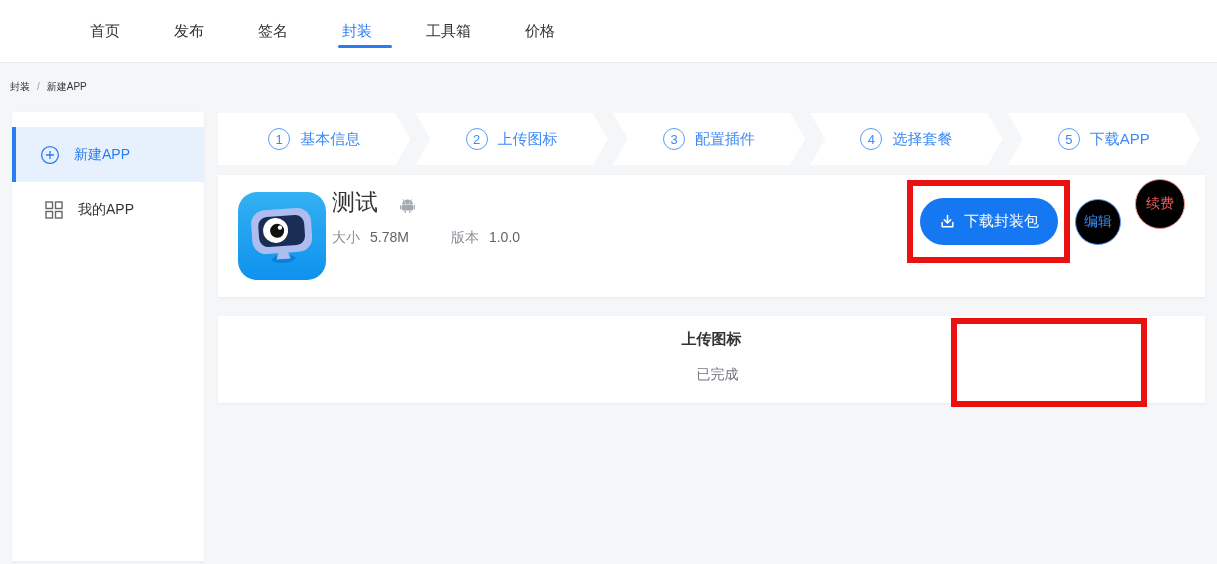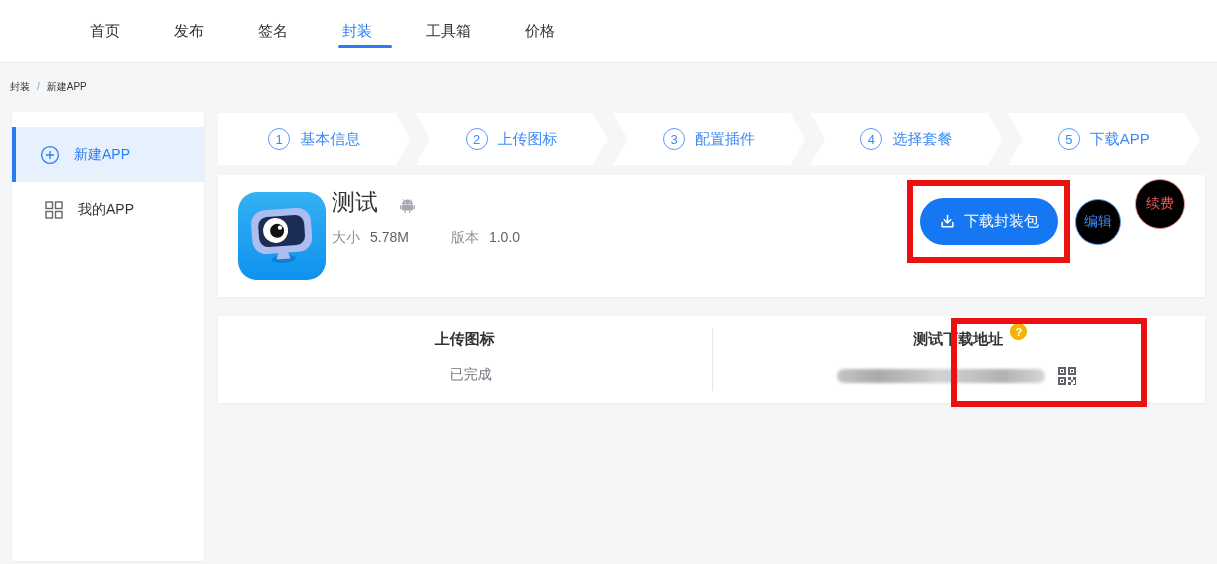--- a/index.html
+++ b/index.html
@@ -257,31 +257,16 @@
   </button>
   <button class="circle-btn edit-btn">编辑</button>
   <button class="circle-btn renew-btn">续费</button>
 </section>
 
 <section class="status-table">
   <div class="st-cell">
     <div class="st-header">上传图标</div>
     <div class="st-value">已完成</div>
   </div>
-  <div class="st-cell">
-    <div class="st-header">
-      <span>测试下载地址</span>
-      <span class="help-badge">?</span>
-    </div>
-    <div class="url-row">
-      <span class="url-blur"></span>
-      <svg class="qr-icon" viewBox="0 0 24 24" fill="#606468">
-        <path d="M3 3h8v8H3zm2 2v4h4V5zm1 1h2v2H6z"></path>
-        <path d="M13 3h8v8h-8zm2 2v4h4V5zm1 1h2v2h-2z"></path>
-        <path d="M3 13h8v8H3zm2 2v4h4v-4zm1 1h2v2H6z"></path>
-        <path d="M13 13h3v3h-3zm5 0h3v3h-3zm-5 5h3v3h-3zm5 2h3v1h-3zm2-4h1v4h-1zm-4 0h2v2h-2z"></path>
-      </svg>
-    </div>
-  </div>
 </section>
 
 <div class="annotation-box anno-1"></div>
 <div class="annotation-box anno-2"></div>
 
 </body></html>

